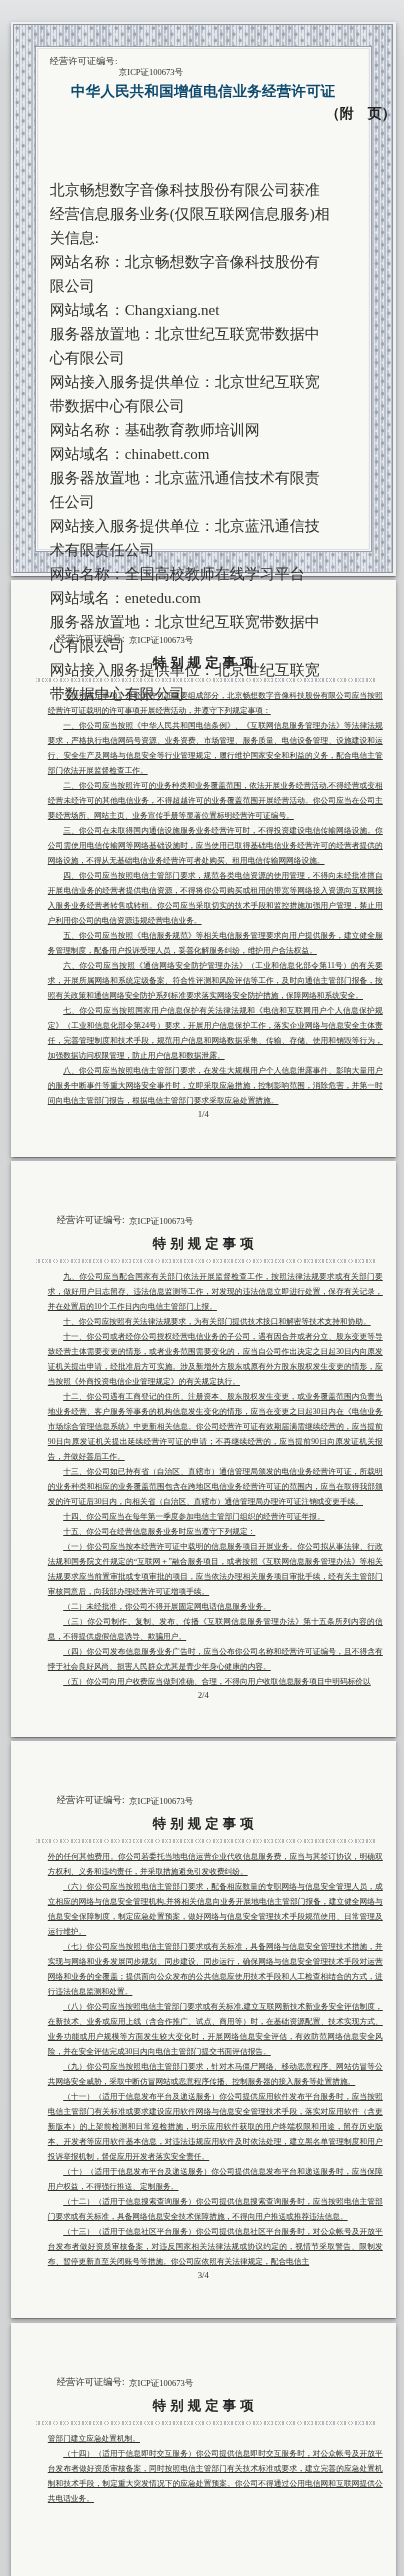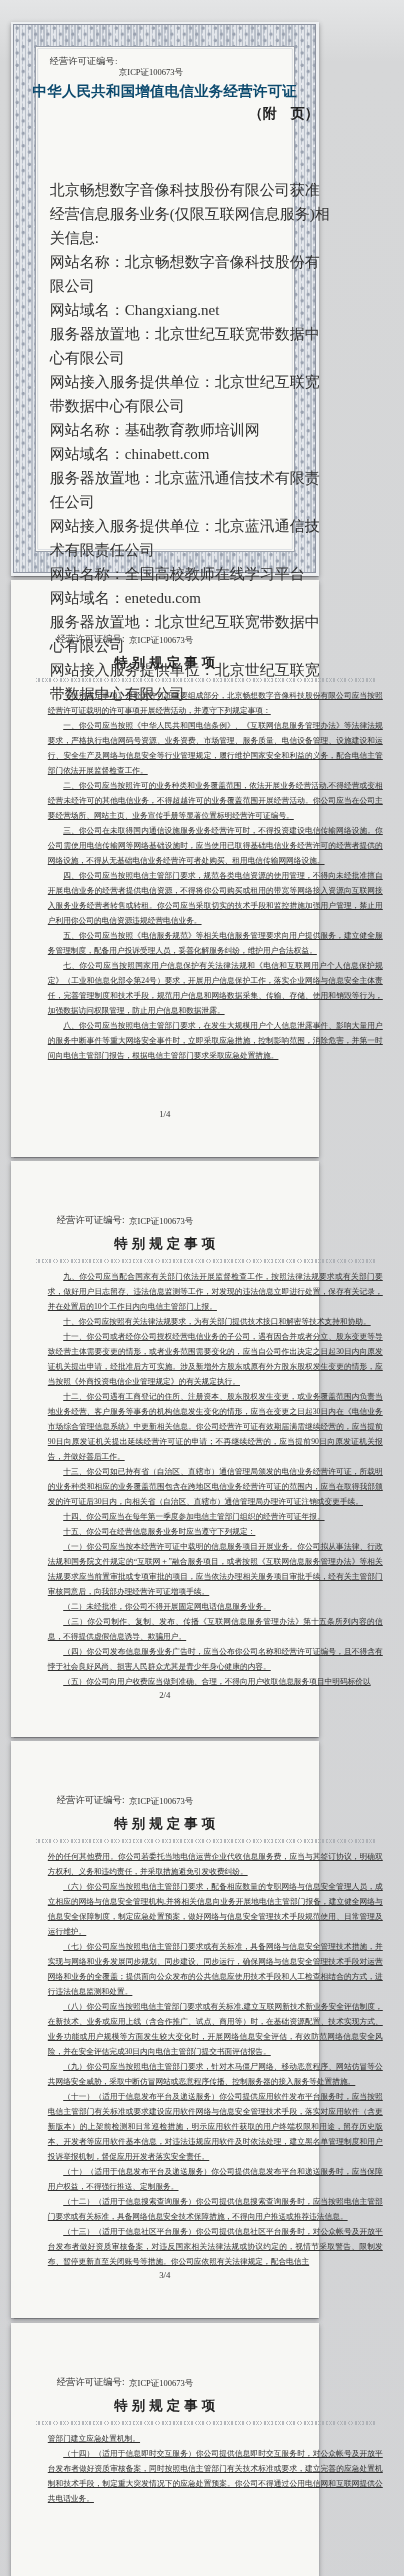--- a/index.html
+++ b/index.html
@@ -12,21 +12,21 @@
   .canvas{
     position:relative;
     width:405px;
     height:2873px;
     background:linear-gradient(180deg,#e4e5e6 0,#d6d7d8 62px,#d2d3d5 100%);
     overflow:hidden;
   }
   .page{
     position:absolute;
     left:10.8px;
-    width:308px;
+    width:385px;
     background:#f7f7f4;
     box-shadow:0 1.5px 4.6px rgba(50,50,55,.45), 0 0.5px 1px rgba(50,50,55,.35);
   }
   
   #p1{top:21.6px;height:554px;background:#eef0f2;}
   .cert-band{
     position:absolute;inset:2.6px;
     background-color:#cad0d8;
     background-image:
       radial-gradient(circle at 3.1px 3.1px,  #9aa2b0 1.3px, rgba(0,0,0,0) 2px),
@@ -107,20 +107,21 @@
     </div>
     <div class="pp-title">特别规定事项</div>
     <div class="pp-wavy"></div>
     <div class="pp-body">
       <p>《特别规定事项》是经营许可证重要组成部分，北京畅想数字音像科技股份有限公司应当按照经营许可证载明的许可事项开展经营活动，并遵守下列规定事项：</p>
       <p>一、你公司应当按照《中华人民共和国电信条例》、《互联网信息服务管理办法》等法律法规要求，严格执行电信网码号资源、业务资费、市场管理、服务质量、电信设备管理、设施建设和运行、安全生产及网络与信息安全等行业管理规定，履行维护国家安全和利益的义务，配合电信主管部门依法开展监督检查工作。</p>
       <p>二、你公司应当按照许可的业务种类和业务覆盖范围，依法开展业务经营活动,不得经营或变相经营未经许可的其他电信业务，不得超越许可的业务覆盖范围开展经营活动。你公司应当在公司主要经营场所、网站主页、业务宣传手册等显著位置标明经营许可证编号。</p>
       <p>三、你公司在未取得国内通信设施服务业务经营许可时，不得投资建设电信传输网络设施。你公司需使用电信传输网等网络基础设施时，应当使用已取得基础电信业务经营许可的经营者提供的网络设施，不得从无基础电信业务经营许可者处购买、租用电信传输网网络设施。</p>
       <p>四、你公司应当按照电信主管部门要求，规范各类电信资源的使用管理，不得向未经批准擅自开展电信业务的经营者提供电信资源，不得将你公司购买或租用的带宽等网络接入资源向互联网接入服务业务经营者转售或转租。你公司应当采取切实的技术手段和监控措施加强用户管理，禁止用户利用你公司的电信资源违规经营电信业务。</p>
       <p>五、你公司应当按照《电信服务规范》等相关电信服务管理要求向用户提供服务，建立健全服务管理制度，配备用户投诉受理人员，妥善化解服务纠纷，维护用户合法权益。</p>
+      <p>六、你公司应当按照《通信网络安全防护管理办法》（工业和信息化部令第11号）的有关要求，开展所属网络和系统定级备案、符合性评测和风险评估等工作，及时向通信主管部门报备，按照有关政策和通信网络安全防护系列标准要求落实网络安全防护措施，保障网络和系统安全。</p>
       <p>七、你公司应当按照国家用户信息保护有关法律法规和《电信和互联网用户个人信息保护规定》（工业和信息化部令第24号）要求，开展用户信息保护工作，落实企业网络与信息安全主体责任，完善管理制度和技术手段，规范用户信息和网络数据采集、传输、存储、使用和销毁等行为，加强数据访问权限管理，防止用户信息和数据泄露。</p>
       <p>八、你公司应当按照电信主管部门要求，在发生大规模用户个人信息泄露事件、影响大量用户的服务中断事件等重大网络安全事件时，立即采取应急措施，控制影响范围，消除危害，并第一时间向电信主管部门报告，根据电信主管部门要求采取应急处置措施。</p>
     </div>
     <div class="pp-num">1/4</div>
   </div>
 
   <div class="page" id="p3">
     <div class="pp-lic">
       <span>经营许可证编号:</span><span class="val">京ICP证100673号</span>
     </div>

